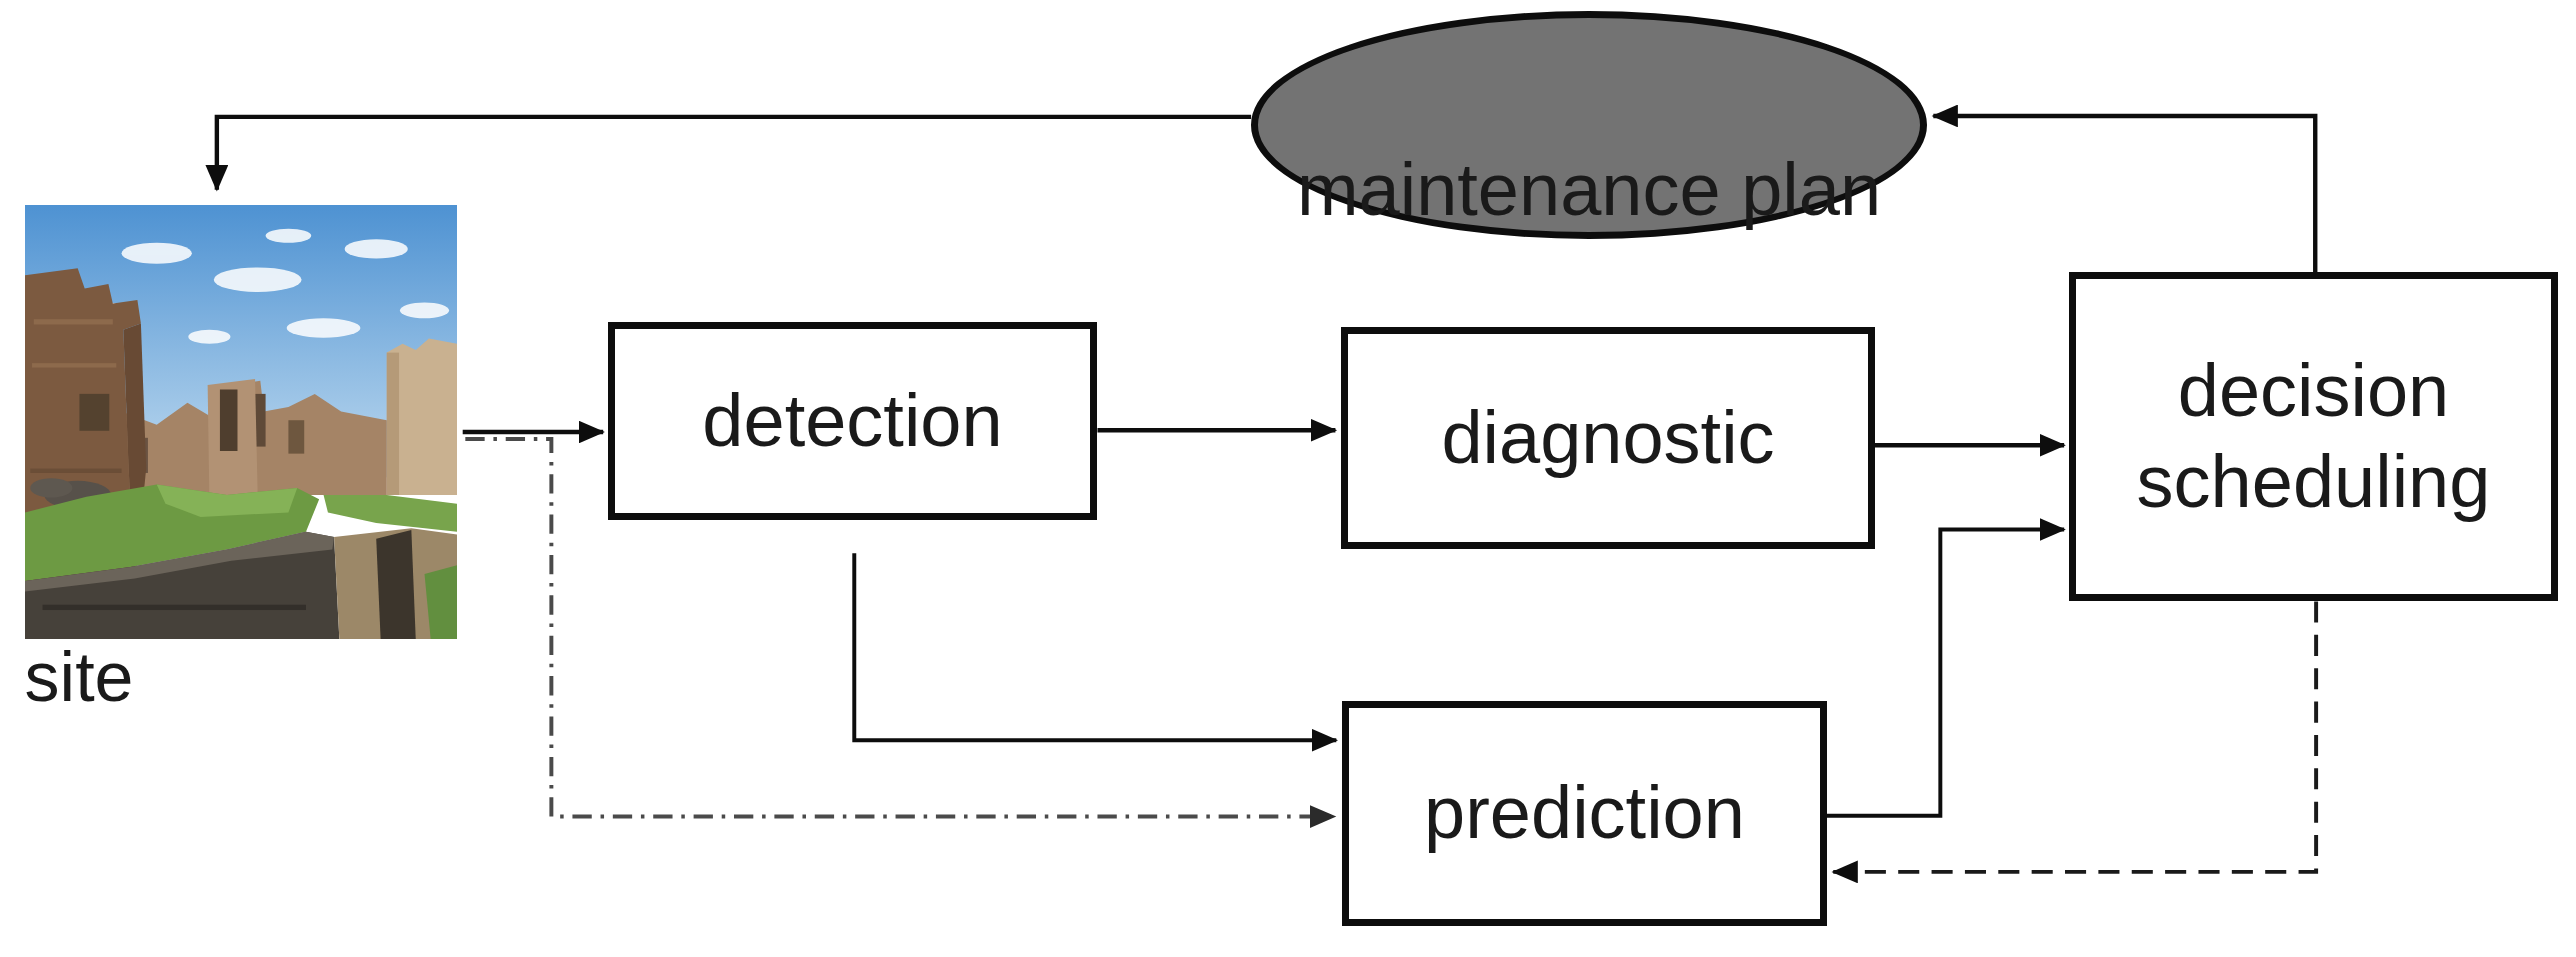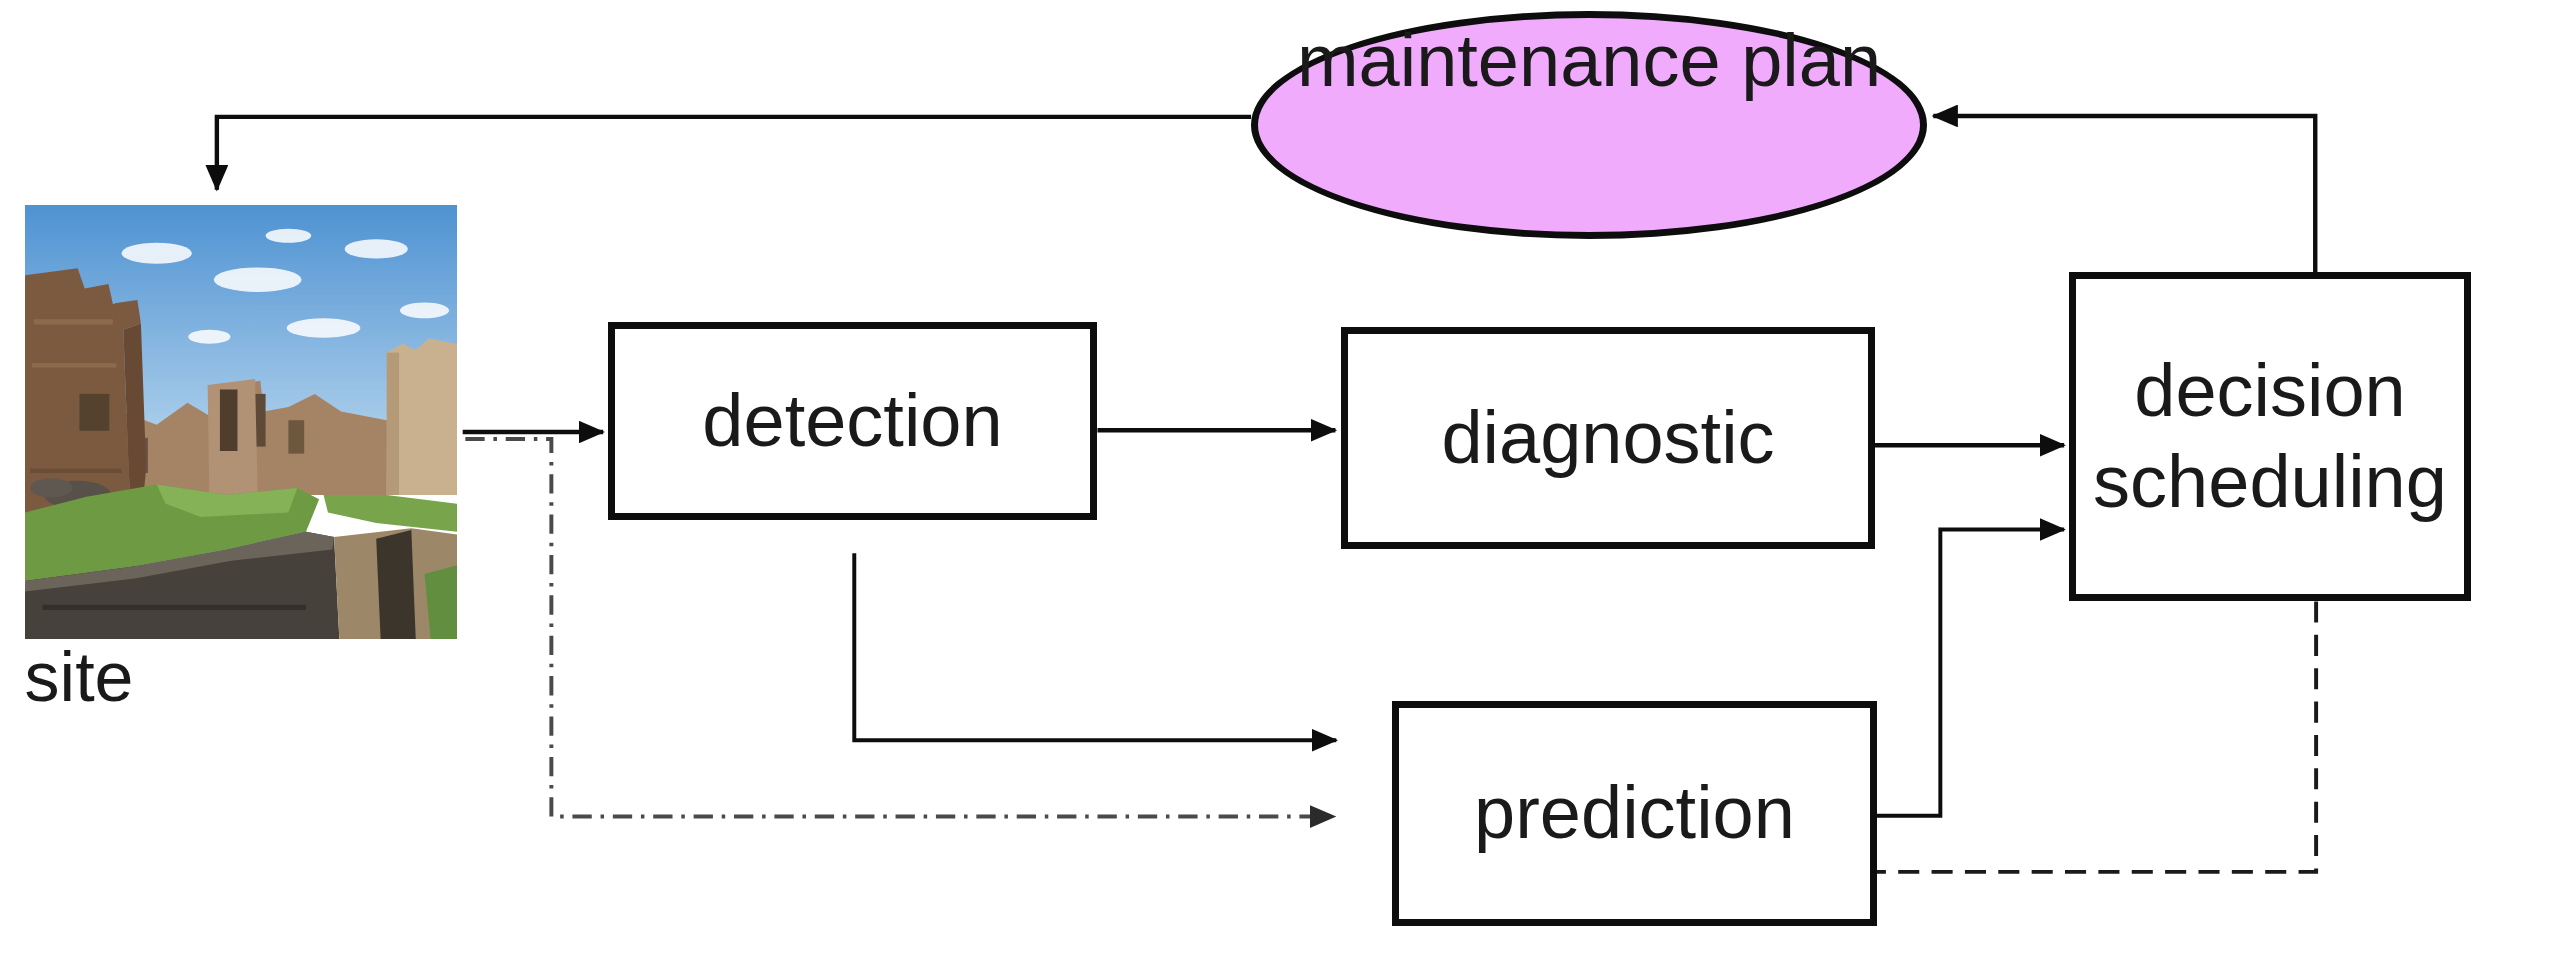--- a/index.html
+++ b/index.html
@@ -36,32 +36,32 @@
     color: #1a1a1a;
   }
   .node-box .label { display: block; }
   .ellipse-node {
     position: absolute;
     left: 1251px; top: 10.5px;
     width: 676px; height: 228px;
     box-sizing: border-box;
     border: 7px solid #0d0d0d;
     border-radius: 50%;
-    background: #f0abfc;
+    background: #737373;
     display: flex;
-    align-items: flex-start;
+    align-items: flex-end;
     justify-content: center;
     font-size: 74px;
     white-space: nowrap;
     color: #1a1a1a;
   }
   .box-detection  { left: 608px;  top: 322px; width: 489px; height: 198px; }
   .box-diagnostic { left: 1341px; top: 327px; width: 534px; height: 222px; }
-  .box-prediction { left: 1392px; top: 701px; width: 485px; height: 225px; }
-  .box-decision   { left: 2069px; top: 272px; width: 402px; height: 329px; padding: 0 3px; }
+  .box-prediction { left: 1342px; top: 701px; width: 485px; height: 225px; }
+  .box-decision   { left: 2069px; top: 272px; width: 489px; height: 329px; padding: 0 3px; }
   .site-photo {
     position: absolute;
     left: 24.6px; top: 205px;
     width: 432px; height: 434px;
   }
   .site-photo svg { display: block; width: 100%; height: 100%; }
   .site-label {
     position: absolute;
     left: 24.6px; top: 637px;
     width: 432px;

